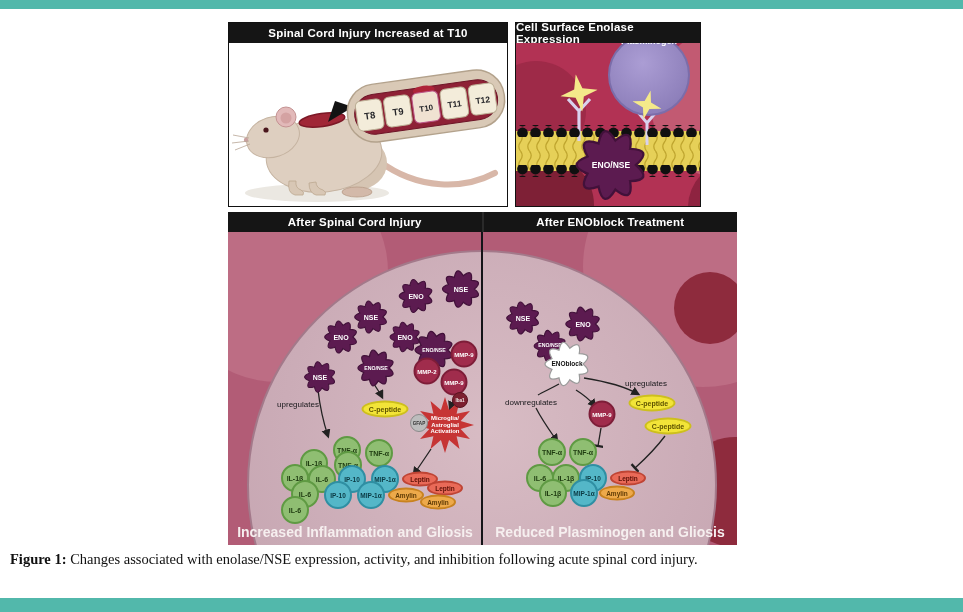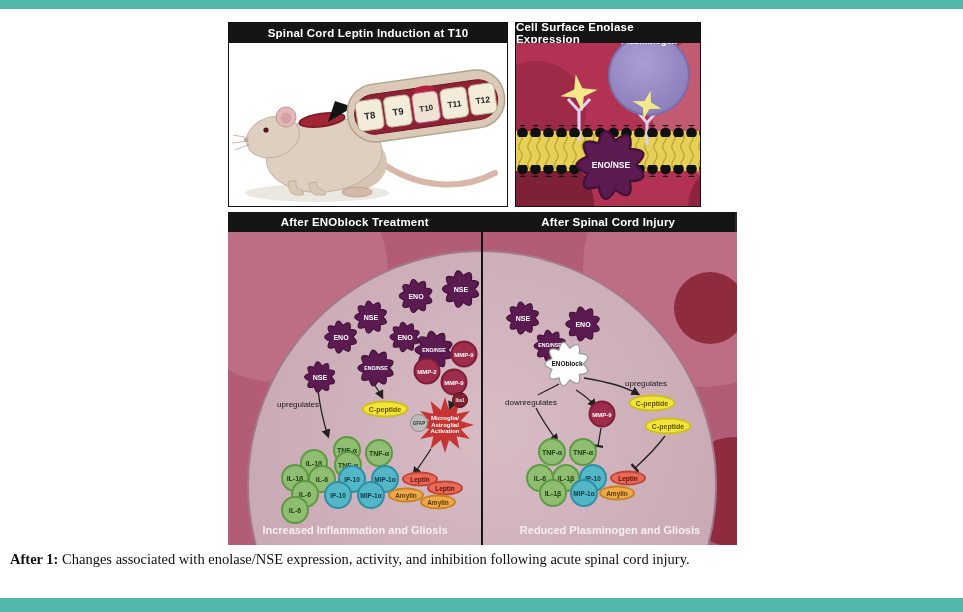--- a/index.html
+++ b/index.html
@@ -43,21 +43,21 @@
   .pill.cpep{width:47px;height:17px;background:#f2e438;border:2px solid #cdbf1d;color:#5f5400;font-size:7px}
   .mmp{position:absolute;width:27px;height:27px;border-radius:50%;background:#a02c4c;border:2px solid #7d1d38;color:#fff;font-size:6px;font-weight:bold;display:flex;align-items:center;justify-content:center;text-align:center}
 
   .burst{position:absolute;background:#c63434;display:flex;align-items:center;justify-content:center;
     clip-path:polygon(100% 50%,77% 57%,93% 75%,70% 70%,75% 93%,57% 77%,50% 100%,43% 77%,25% 93%,30% 70%,7% 75%,23% 57%,0 50%,23% 43%,7% 25%,30% 30%,25% 7%,43% 23%,50% 0,57% 23%,75% 7%,70% 30%,93% 25%,77% 43%)}
   .burst-lbl{white-space:pre-line;font-size:6px;font-weight:bold;color:#fff;text-align:center;line-height:1.15;width:42px}
   .minicirc{position:absolute;border-radius:50%;display:flex;align-items:center;justify-content:center;font-weight:bold}
   .gfap{width:18px;height:18px;background:#bdbdbd;border:1px solid #8a8a8a;color:#333;font-size:4.6px}
   .iba1{width:16px;height:16px;background:#7c2030;border:1px solid #5a1420;color:#f0e6e6;font-size:4.6px}
   .reglbl{position:absolute;font-size:8px;color:#17171a;white-space:nowrap}
-  .gliosis{position:absolute;top:292px;width:254px;text-align:center;font-size:11px;font-weight:bold;color:#f6efef}
+  .gliosis{position:absolute;top:292px;width:254px;text-align:center;font-size:14px;font-weight:bold;color:#f6efef}
 
   .spark{position:absolute;background:#f4e98a;
     clip-path:polygon(50% 0,61% 39%,100% 50%,61% 61%,50% 100%,39% 61%,0 50%,39% 39%)}
   .plasmin{position:absolute;left:133px;top:32px;width:82px;height:82px;border-radius:50%;
     background:radial-gradient(circle at 42% 35%, #ab9dd4, #8d7fba 75%);border:2px solid #7b6daa;
     display:flex;justify-content:center}
   .plasmin span{color:#fff;font-weight:bold;font-size:9px}
   .membrane{position:absolute;left:0;top:0}
 
   .caption{position:absolute;left:10px;top:551px;width:945px;font-family:"Liberation Serif",serif;font-size:14.5px;color:#101010}
@@ -68,21 +68,21 @@
 
 <svg width="0" height="0" style="position:absolute">
   <defs>
     <path id="splat-blob" d="M82,50 Q104.5,69.8 74.5,70.6 Q79,100.2 55.6,81.5 Q39.9,107.1 34,77.7 Q5.6,87.3 19.9,60.9 Q-8,50 19.9,39.1 Q5.6,12.7 34,22.3 Q39.9,-7.1 55.6,18.5 Q79,-0.2 74.5,29.4 Q104.5,30.2 82,50 Z"></path>
   </defs>
 </svg>
 
 <div class="strip top"></div>
 
 <section class="panel p1">
-  <header class="ptitle">Spinal Cord Leptin Induction at T10</header>
+  <header class="ptitle">Spinal Cord Injury Increased at T10</header>
   <div class="p1-body">
     <svg width="278" height="163" viewBox="0 0 278 163">
 
       <ellipse cx="88" cy="150" rx="72" ry="9" fill="#ebe8e2"></ellipse>
 
       <path d="M150,118 C190,148 236,146 266,130" stroke="#d8b7a8" stroke-width="6" fill="none" stroke-linecap="round"></path>
 
       <g>
         <ellipse cx="128" cy="120" rx="30" ry="27" fill="#d6c5b3"></ellipse>
         <ellipse cx="95" cy="112" rx="58" ry="37" fill="#decfc0" stroke="#c5b3a0" stroke-width="1" transform="rotate(-6 95 112)"></ellipse>
@@ -154,22 +154,22 @@
       <svg viewBox="0 0 100 100">
           <use href="#splat-blob" fill="#5c1b50" stroke="#42113a" stroke-width="3"></use>
         </svg>
       <span class="slbl">ENO/NSE</span>
     </div>
   </div>
 </section>
 
 <section class="panel p3">
   <div class="p3-head">
+    <header class="ptitle" style="border-right:2px solid #2a2a2a">After Spinal Cord Injury</header>
     <header class="ptitle">After ENOblock Treatment</header>
-    <header class="ptitle" style="border-right:2px solid #2a2a2a">After Spinal Cord Injury</header>
   </div>
   <div class="p3-body">
     <div class="blob" style="left:-60px;top:-70px;width:220px;height:220px;background:#bd6d84"></div>
     <div class="blob" style="left:355px;top:-85px;width:240px;height:240px;background:#bd6d84"></div>
     <div class="blob" style="left:446px;top:40px;width:72px;height:72px;background:#8e2b3d"></div>
     <div class="blob" style="left:452px;top:205px;width:110px;height:110px;background:#8e2b3d"></div>
     <div class="cell"></div>
 
     <svg class="arrows" width="509" height="313" viewBox="0 0 509 313">
       <defs>
@@ -319,16 +319,16 @@
     <div class="pill leptin ctr" style="left:400px;top:246px">Leptin</div>
     <div class="cyt g ctr" style="left:325px;top:261px">IL-1β</div>
     <div class="cyt t ctr" style="left:356px;top:261px">MIP-1α</div>
     <div class="pill amylin ctr" style="left:389px;top:261px">Amylin</div>
 
     <div class="gliosis" style="left:255px">Reduced Plasminogen and Gliosis</div>
   </div>
 </section>
 
 <p class="caption">
-  <span class="capb">After 1:</span><span> Changes associated with enolase/NSE expression, activity, and inhibition following acute spinal cord injury.</span>
+  <span class="capb">Figure 1:</span><span> Changes associated with enolase/NSE expression, activity, and inhibition following acute spinal cord injury.</span>
 </p>
 
 <div class="strip bot"></div>
 
 </body></html>

